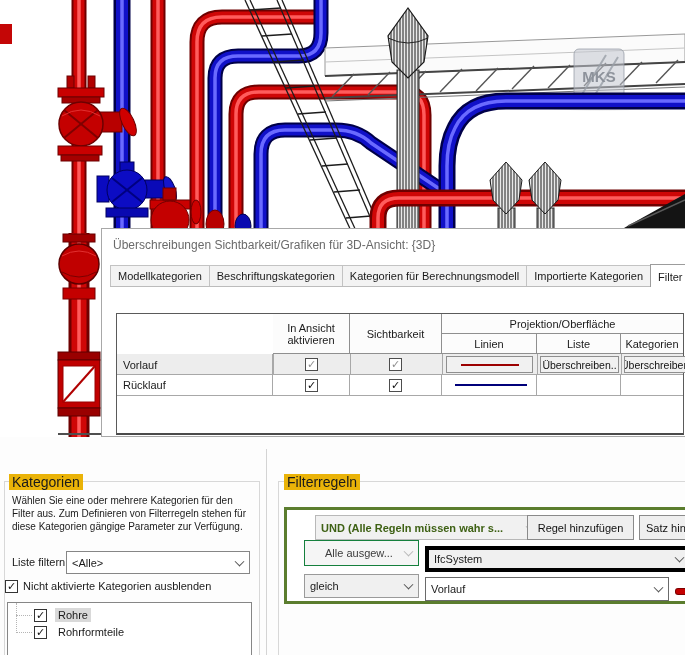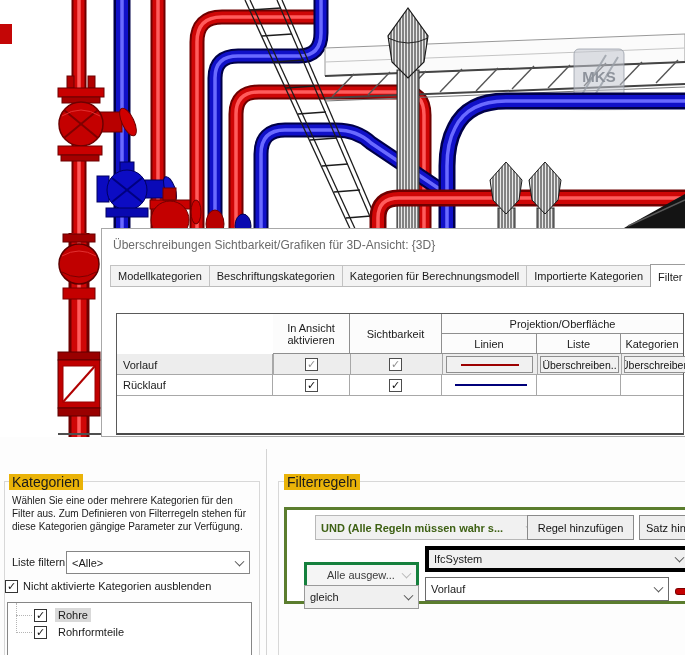--- a/index.html
+++ b/index.html
@@ -319,30 +319,30 @@
 
   <div style="position:absolute;left:284px;top:70px;width:406px;height:97px;border:3px solid #5b7d2e;background:#fff;box-sizing:border-box;"></div>
 
   <div class="combo" style="left:295px;top:78px;width:226px;height:25px;background:#f1f1f1;border:1px solid #b8b8b8;font-weight:bold;color:#3e6114;margin-left:20px;">
     <span>UND (Alle Regeln müssen wahr s...</span>
     <span class="chev faint"></span>
   </div>
   <div class="btn" style="left:527px;top:78px;width:107px;height:25px;">Regel hinzufügen</div>
   <div class="btn" style="left:639px;top:78px;width:110px;height:25px;justify-content:flex-start;padding-left:6px;">Satz hinzufügen</div>
 
-  <div class="combo" style="left:304px;top:125px;width:115px;height:26px;background:#f5f5f5;border:3px solid #15803d;color:#3c3c3c;padding-left:20px;">
+  <div class="combo" style="left:304px;top:103px;width:115px;height:26px;background:#f5f5f5;border:1px solid #15803d;color:#3c3c3c;padding-left:20px;">
     <span>Alle ausgew...</span>
     <span class="chev faint"></span>
   </div>
   <div class="combo" style="left:425px;top:109px;width:268px;height:26px;background:#f0f0f0;border:4px solid #000000;">
     <span>IfcSystem</span>
     <span class="chev"></span>
   </div>
 
-  <div class="combo" style="left:304px;top:148px;width:115px;height:24px;background:#f0f0f0;border:1px solid #9a9a9a;">
+  <div class="combo" style="left:304px;top:137px;width:115px;height:24px;background:#f0f0f0;border:1px solid #9a9a9a;">
     <span>gleich</span>
     <span class="chev"></span>
   </div>
   <div class="combo" style="left:425px;top:140px;width:244px;height:24px;background:#fff;border:1px solid #6a6a6a;">
     <span>Vorlauf</span>
     <span class="chev"></span>
   </div>
   <div style="position:absolute;left:676px;top:152px;width:12px;height:5px;background:#c40000;border-radius:2px;box-shadow:0 0 0 1px #7d0000;"></div>
 </div>
 

